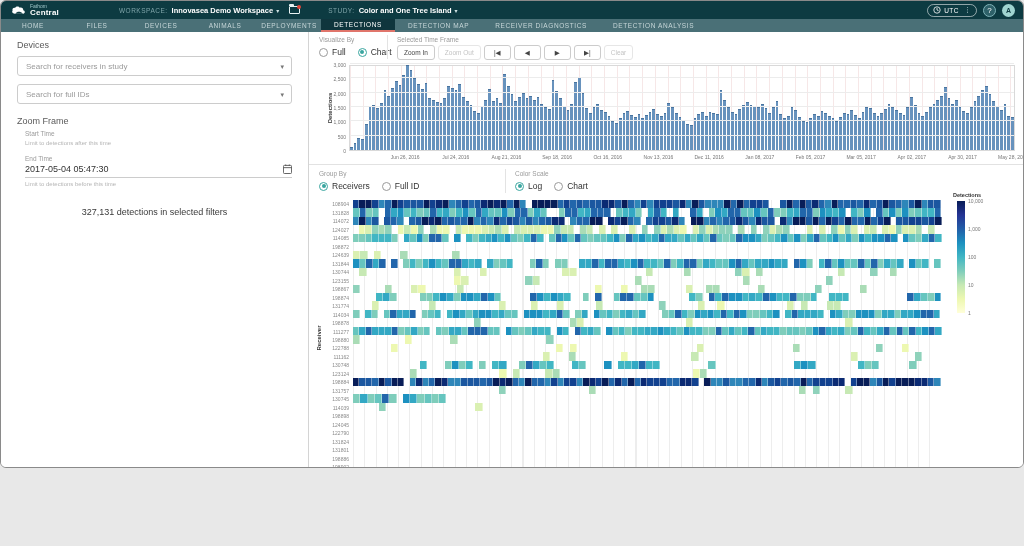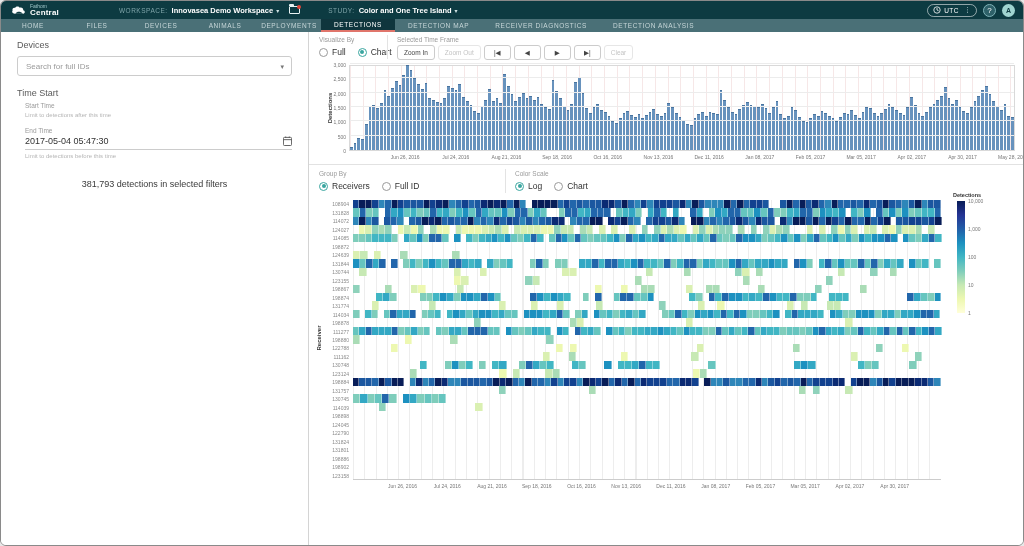--- a/index.html
+++ b/index.html
@@ -1,18 +1,18 @@
 <!DOCTYPE html>
 <html><head>
 <meta charset="utf-8">
 <style>
   * { margin:0; padding:0; box-sizing:border-box; }
   html,body { background:#e8e8e8; }
   body { font-family:"Liberation Sans", sans-serif; }
-  .window { position:relative; width:1024px; height:546px; background:#fff; border:1px solid #8a8a8a;
+  .window { position:relative; width:1024px; height:468px; background:#fff; border:1px solid #8a8a8a;
             border-radius:6px; overflow:hidden; }
 
   
   .hdr { position:absolute; left:0; top:0; width:100%; height:18px; background:#0d3b42; display:flex; align-items:center; }
   .logo { display:flex; align-items:center; margin-left:10px; }
   .logo svg { width:15px; height:11px; }
   .logo-text { margin-left:4px; line-height:1; }
   .logo-line1 { display:block; font-size:5px; color:#9fc6c9; }
   .logo-line2 { display:block; font-size:8px; color:#fff; font-weight:bold; letter-spacing:.2px; }
   .hdr-label { font-size:6.5px; color:#7fa4a9; letter-spacing:.5px; margin-left:60px; }
@@ -136,43 +136,47 @@
       <div class="nav-item fixed">ANIMALS</div>
       <div class="nav-item fixed">DEPLOYMENTS</div>
       <div class="nav-item pad active">DETECTIONS</div>
       <div class="nav-item pad">DETECTION MAP</div>
       <div class="nav-item pad">RECEIVER DIAGNOSTICS</div>
       <div class="nav-item pad">DETECTION ANALYSIS</div>
     </div>
 
   <div class="sidebar">
     <div class="sb-section">Devices</div>
+    <div class="sb-select">
+      <span class="ph">Search for receivers in study</span>
+      <span class="sel-caret">▾</span>
+    </div>
     <div class="sb-select" style="margin-bottom:12px;">
       <span class="ph">Search for full IDs</span>
       <span class="sel-caret">▾</span>
     </div>
-    <div class="sb-section" style="margin-bottom:4px;">Time Start</div>
+    <div class="sb-section" style="margin-bottom:4px;">Zoom Frame</div>
     <div class="sb-block">
       <div class="sb-small-label">Start Time</div>
       <div class="sb-helper">Limit to detections after this time</div>
       <div class="sb-small-label">End Time</div>
       <div class="sb-time-row">
         <span class="sb-time-val">2017-05-04 05:47:30</span>
         <span class="cal-ico">
           <svg viewBox="0 0 10 11">
               <rect x="0.5" y="1.5" width="9" height="9" rx="1" fill="none" stroke="#555" stroke-width="1"></rect>
               <line x1="0.5" y1="4" x2="9.5" y2="4" stroke="#555" stroke-width="1"></line>
               <line x1="3" y1="0.5" x2="3" y2="2" stroke="#555" stroke-width="1"></line>
               <line x1="7" y1="0.5" x2="7" y2="2" stroke="#555" stroke-width="1"></line>
             </svg>
         </span>
       </div>
       <div class="sb-helper">Limit to detections before this time</div>
     </div>
-    <div class="sb-count">381,793 detections in selected filters</div>
+    <div class="sb-count">327,131 detections in selected filters</div>
   </div>
 
   <div class="main">
 
     <div class="ctl-label" style="left:10px; top:4px;">Visualize By</div>
     <div class="radio-row" id="visualize-radios" style="left:10px; top:15px;">
         <div class="radio-opt">
           <span class="radio-circ"></span>
           <span class="radio-lbl">Full</span>
         </div>

